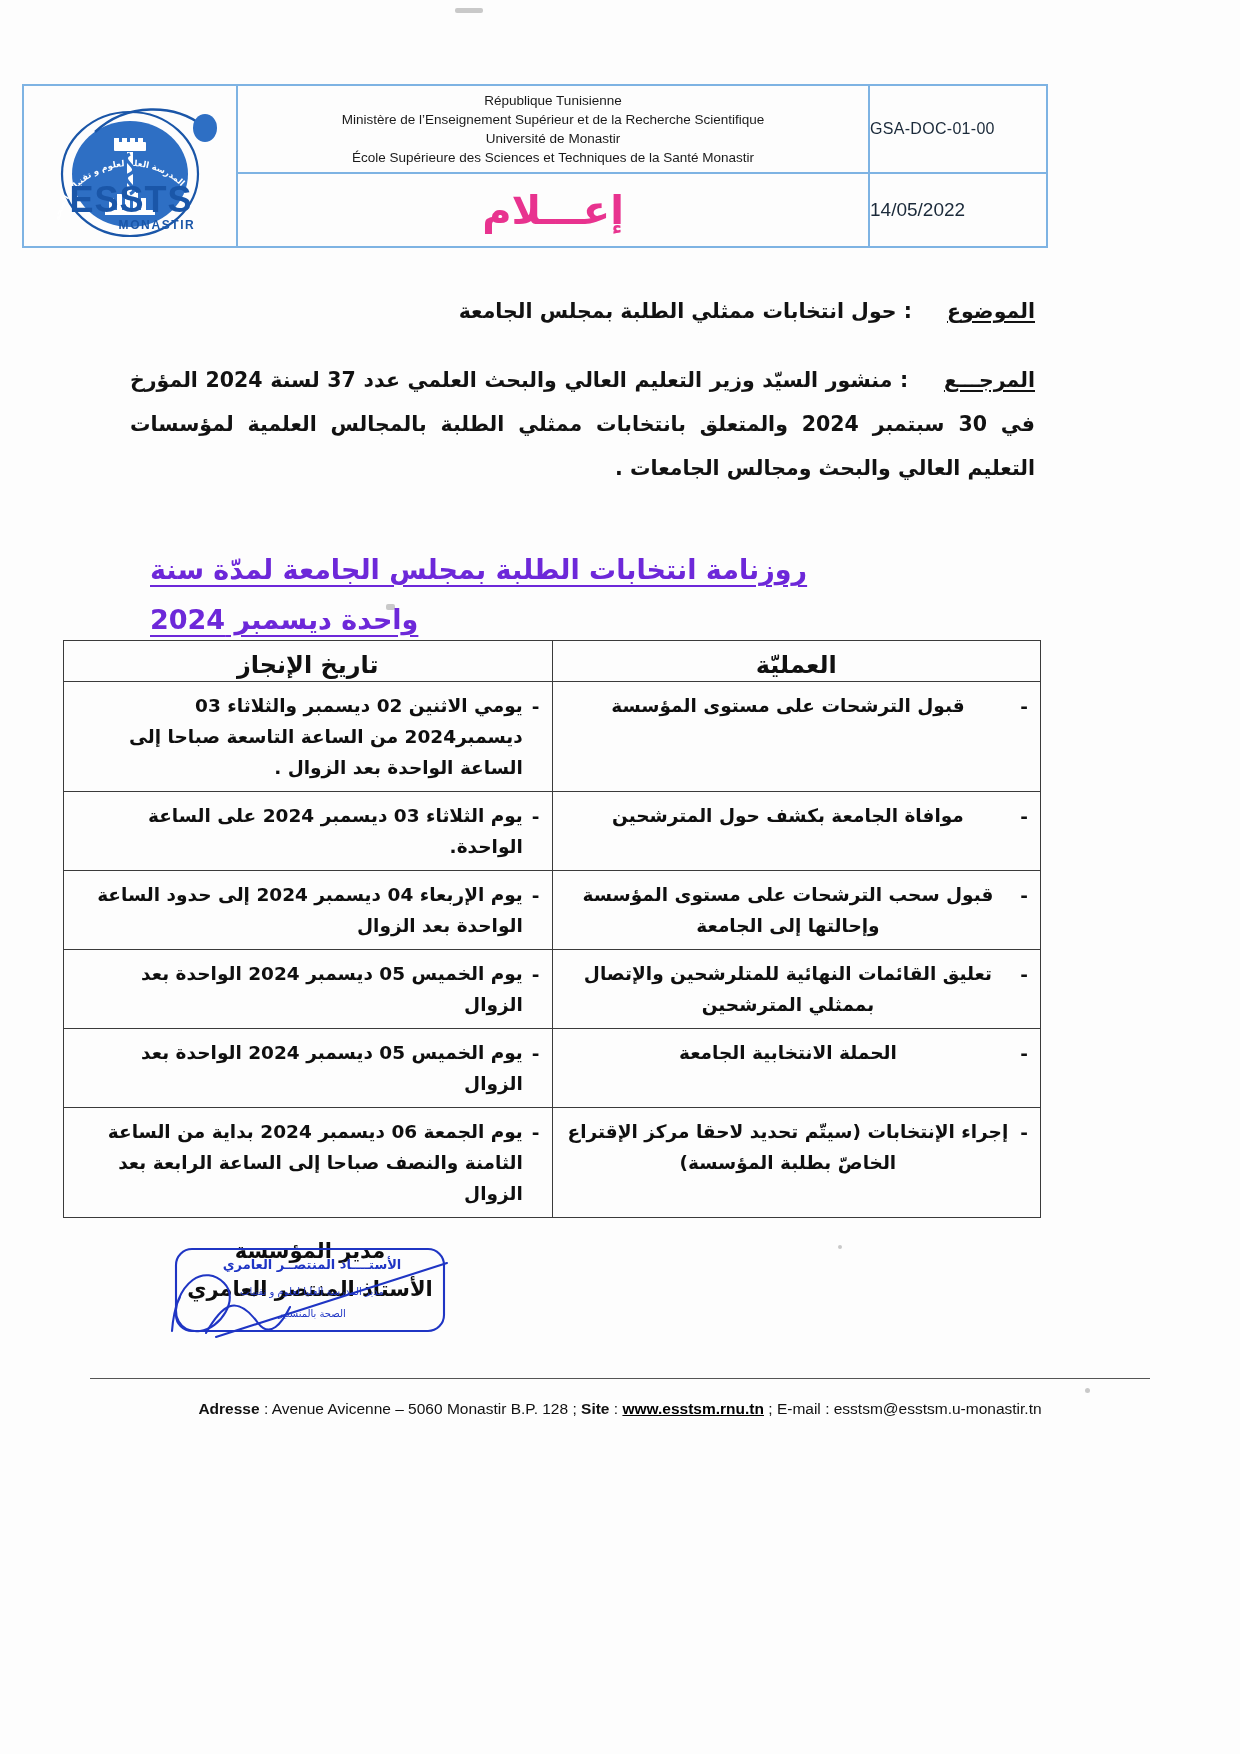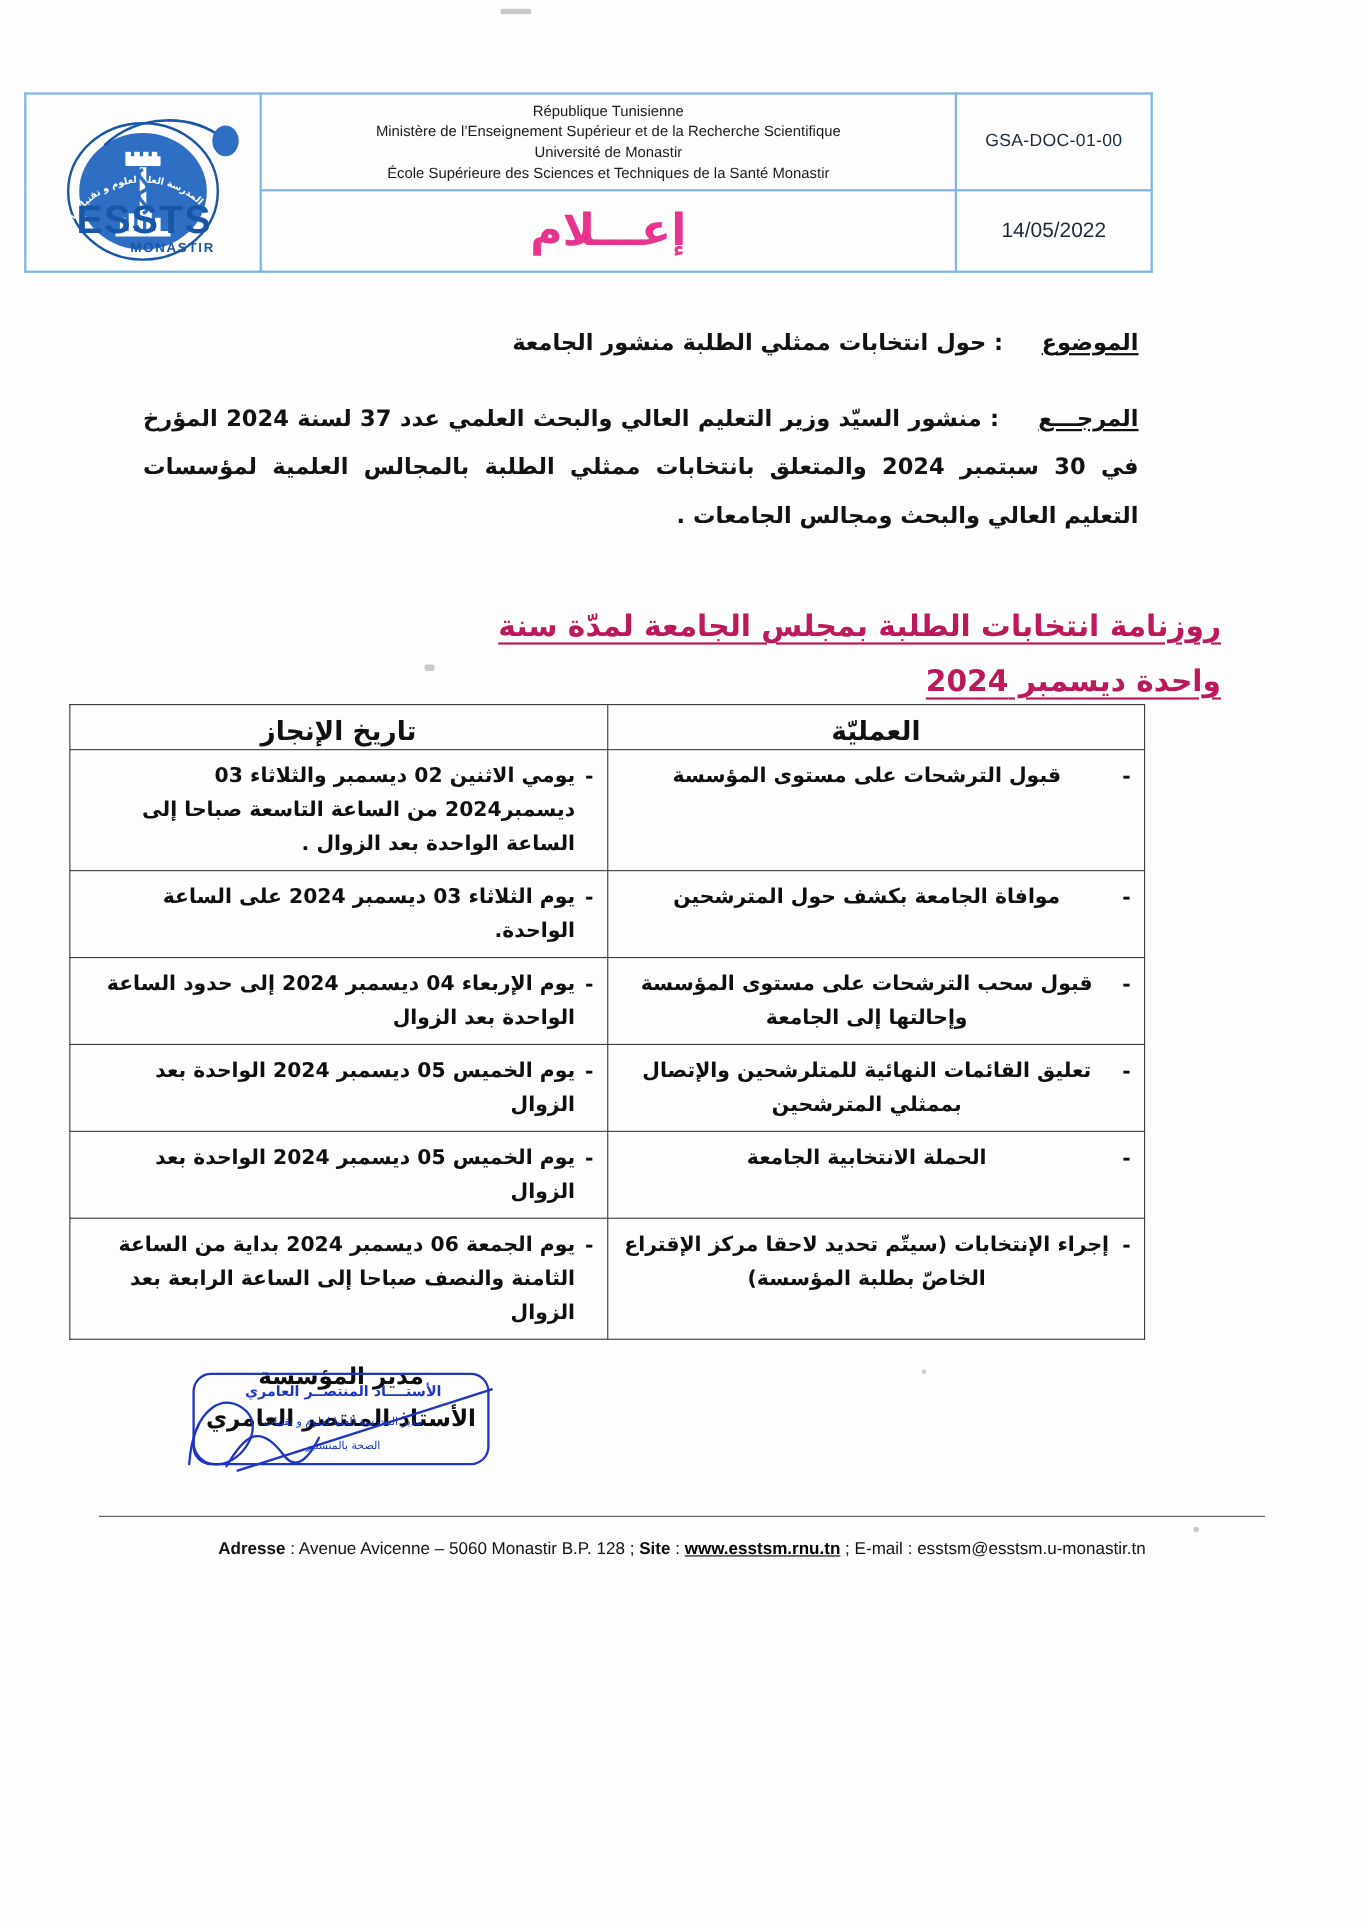--- a/index.html
+++ b/index.html
@@ -32,21 +32,21 @@
     border-collapse: collapse;
     table-layout: fixed;
   }
   .header-table td {
     border: 2px solid #7eb3e3;
     vertical-align: middle;
     padding: 0;
   }
   .cell-logo { width: 212px; height: 88px; text-align: center; }
   .cell-center { width: 630px; text-align: center; }
-  .cell-right { width: 176px; text-align: center; }
+  .cell-right { width: 176px; }
 
   .hdr-line {
     font-family: "Liberation Sans", sans-serif;
     font-size: 13.5px;
     line-height: 19px;
     color: #1a1a1a;
     white-space: nowrap;
   }
   .hdr-code {
     font-family: "Liberation Sans", sans-serif;
@@ -112,26 +112,26 @@
     margin-left: 28px;
   }
   .ref-indent { display: inline; }
 
   #doc-title {
     position: absolute;
     top: 545px;
     left: 150px;
     right: 130px;
     direction: rtl;
-    text-align: right;
+    text-align: left;
     font-family: "DejaVu Sans", "Liberation Sans", sans-serif;
     font-weight: bold;
     font-size: 27px;
     line-height: 50px;
-    color: #be185d;
+    color: #6d28d9;
   }
   #doc-title span {
     text-decoration: underline;
     text-underline-offset: 6px;
     text-decoration-thickness: 2px;
   }
 
   
   .sched-table {
     position: absolute;
@@ -300,21 +300,21 @@
       </td>
       <td class="cell-right">
         <span class="hdr-date">14/05/2022</span>
       </td>
     </tr>
   </tbody>
     </table>
 
   <div class="ar-block" id="subject-line">
     <span class="lbl">الموضوع</span>
-    <span>: حول انتخابات ممثلي الطلبة منشور الجامعة</span>
+    <span>: حول انتخابات ممثلي الطلبة بمجلس الجامعة</span>
   </div>
 
   <div class="ar-block" id="reference-block">
     <span class="lbl">المرجـــع</span>
     <span class="ref-indent">:   منشور السيّد وزير التعليم العالي والبحث العلمي عدد 37 لسنة 2024 المؤرخ في 30 سبتمبر 2024 والمتعلق بانتخابات  ممثلي الطلبة بالمجالس العلمية لمؤسسات التعليم العالي والبحث  ومجالس الجامعات .</span>
   </div>
 
   <div id="doc-title">
     <span>روزنامة انتخابات الطلبة بمجلس الجامعة لمدّة سنة</span><br>
     <span>واحدة  ديسمبر 2024</span>

